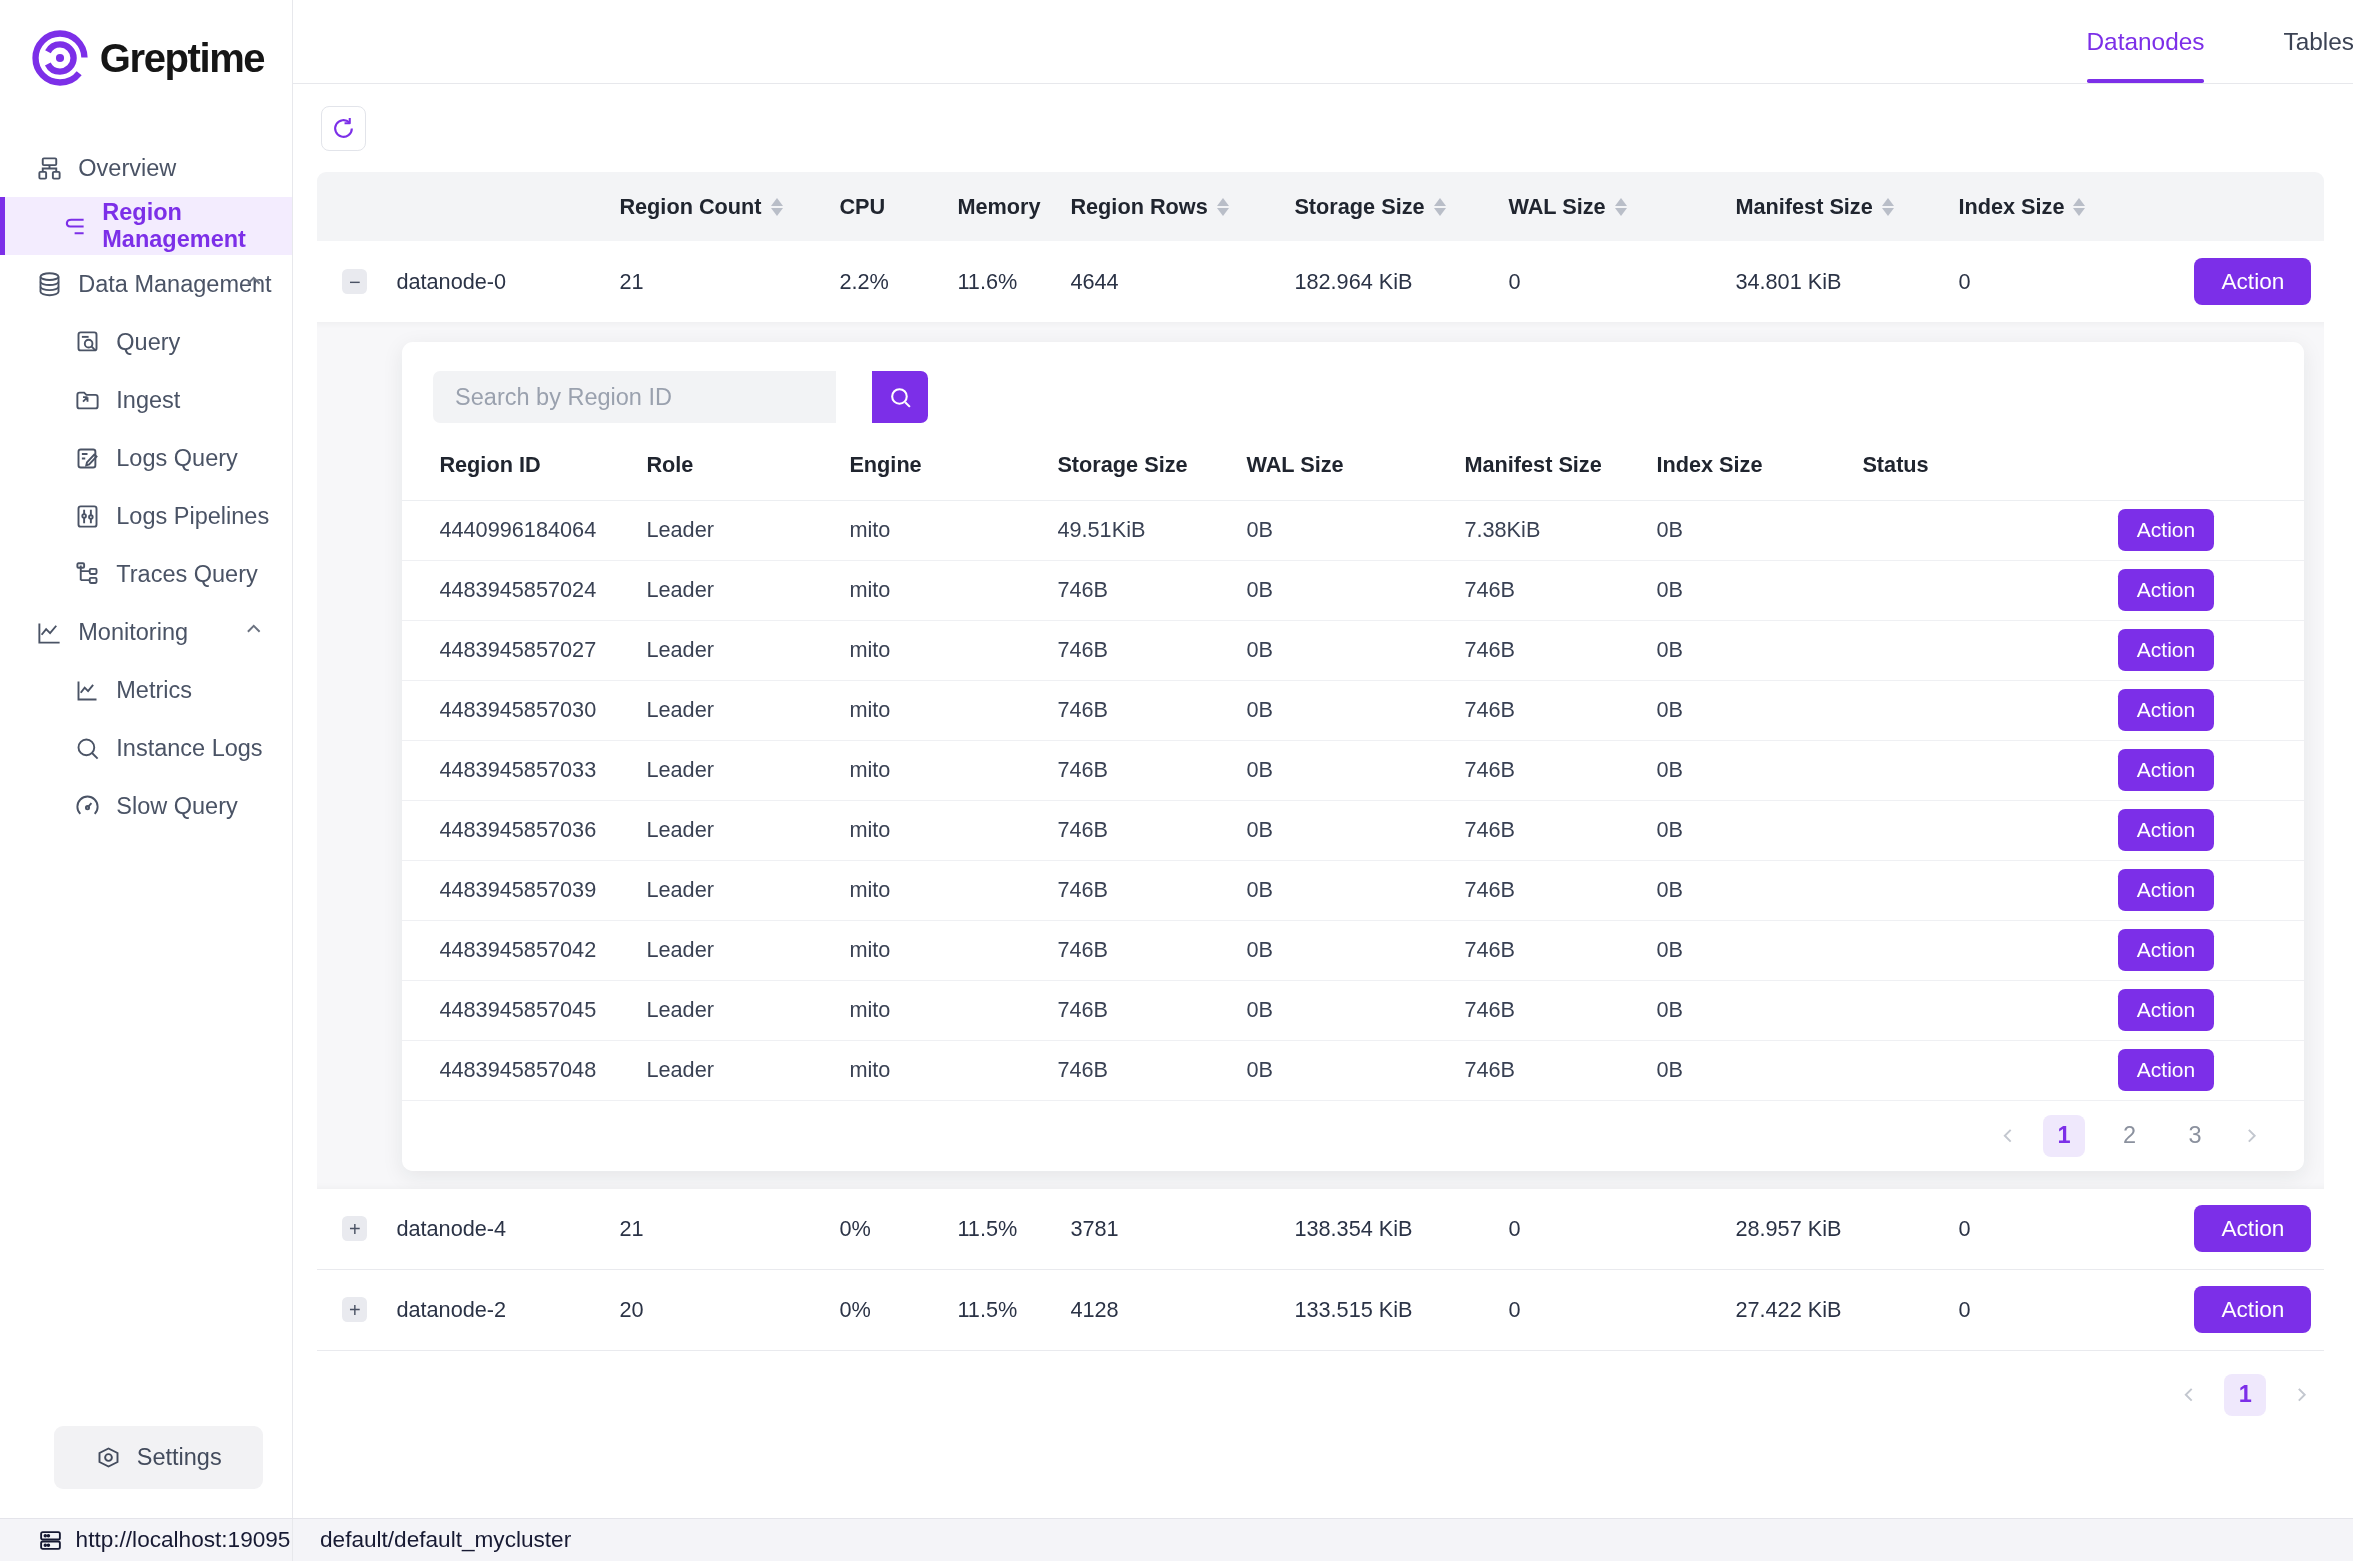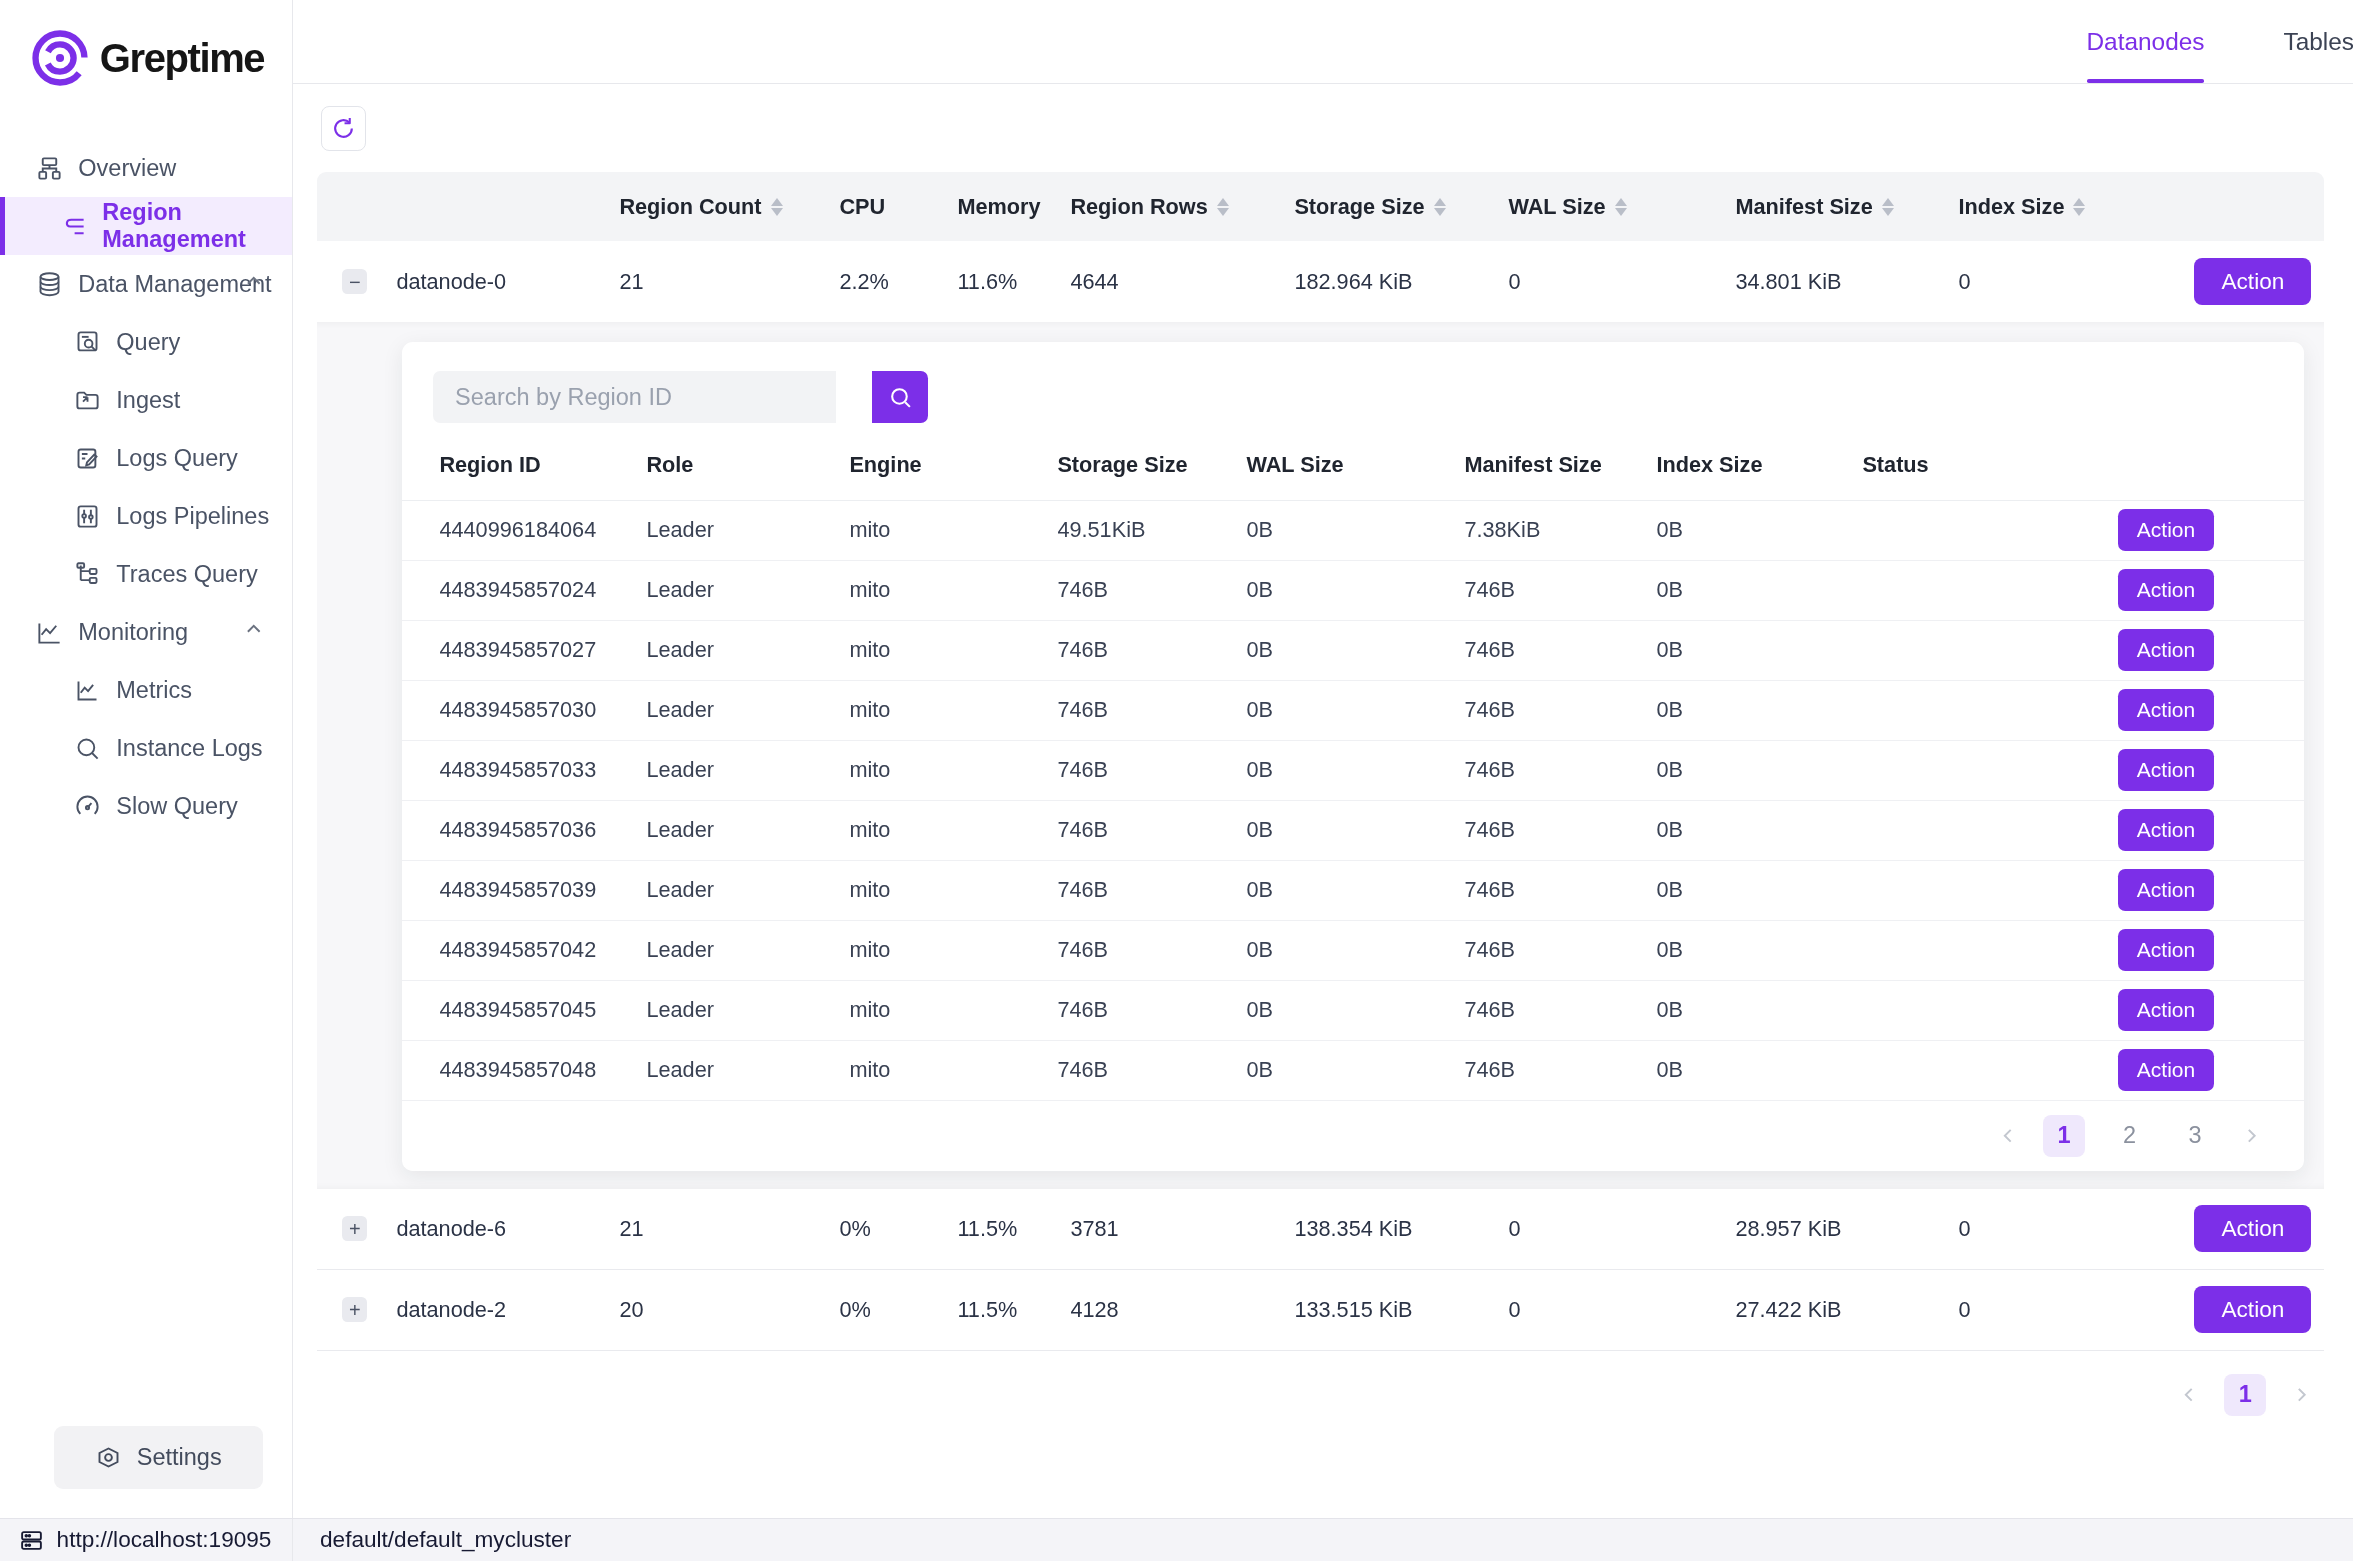--- a/index.html
+++ b/index.html
@@ -69,21 +69,21 @@
   .rt-action { display:flex; justify-content:flex-end; padding-right:51px; }
 
   .pagination { display:flex; align-items:center; justify-content:flex-end; gap:23.5px; height:70px; padding-right:41px; font-size:23.5px; color:#8b919e; }
   .pg-arrow { color:#c3c7cf; display:flex; align-items:center; cursor:pointer; }
   .pg-num { min-width:42px; height:42px; display:flex; align-items:center; justify-content:center; border-radius:8.1px; cursor:pointer; }
   .pg-num.active { background:#efe8fc; color:#7c2fe8; font-weight:600; }
   .outer-pagination { padding-right:10.8px; margin-top:9px; }
 
   
   .statusbar { height:43px; flex:0 0 auto; background:#f4f4f8; border-top:0.9px solid #e4e4ea; display:flex; align-items:center; font-size:22.6px; color:#171a33; }
-  .sb-left { width:293px; flex:0 0 auto; display:flex; align-items:center; gap:12.6px; padding-left:19px; border-right:0.9px solid #e7e8ec; height:100%; }
+  .sb-left { width:293px; flex:0 0 auto; display:flex; align-items:center; gap:12.6px; padding-left:38px; border-right:0.9px solid #e7e8ec; height:100%; }
   .sb-main { padding-left:27px; display:flex; align-items:center; }
   .mono-ish { letter-spacing:0; }
 </style>
 </head>
 <body>
 
 <div class="page">
   <div class="app">
 
     <aside class="sidebar">
@@ -496,21 +496,21 @@
                   </svg>
                 </span>
             </div>
           </div>
         </div>
 
         <div class="dn-grid dn-row bordered">
           <div>
               <button class="expand-btn">+</button>
             </div>
-          <div>datanode-6</div>
+          <div>datanode-4</div>
           <div>21</div>
           <div>0%</div>
           <div>11.5%</div>
           <div>3781</div>
           <div>138.354 KiB</div>
           <div>0</div>
           <div>28.957 KiB</div>
           <div>0</div>
           <div class="dn-action">
               <button class="btn-action">Action</button>

